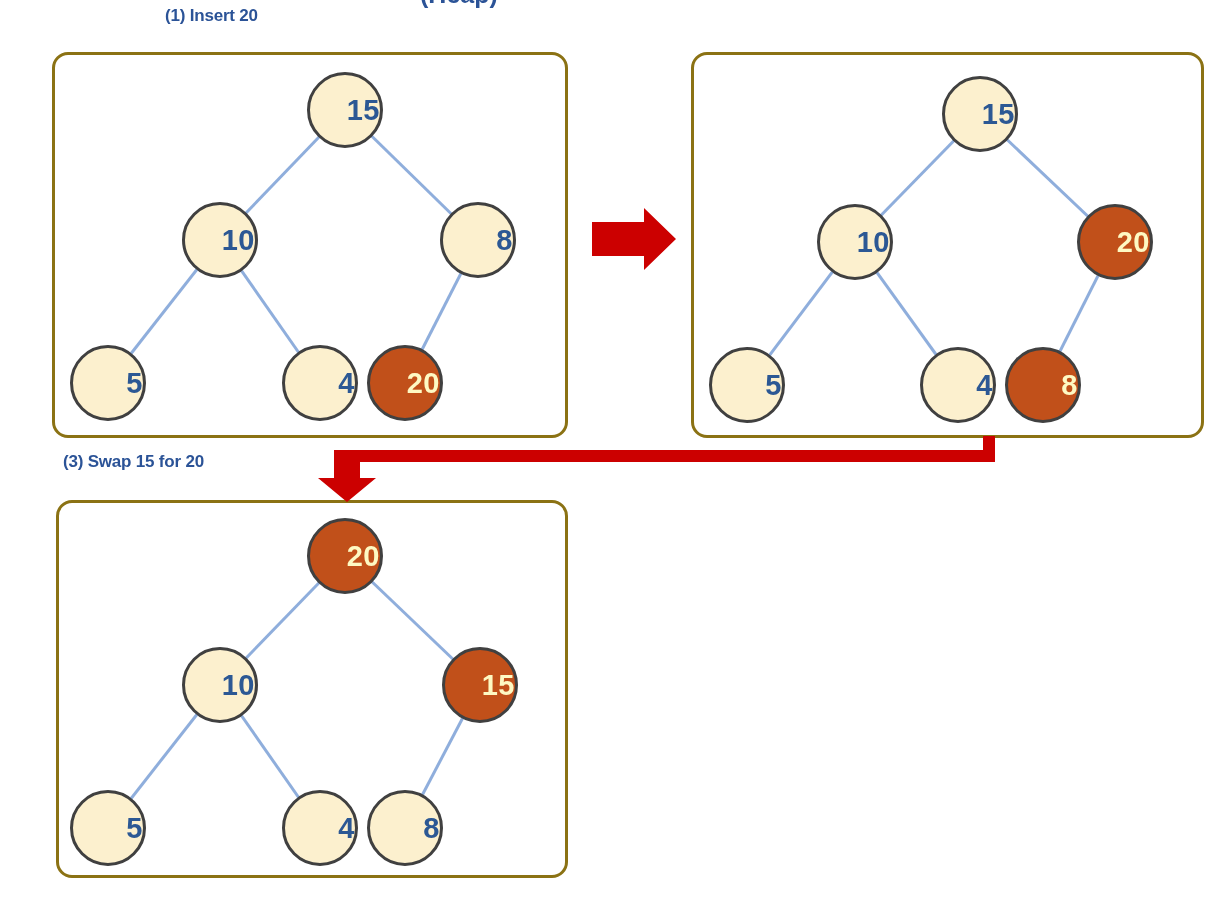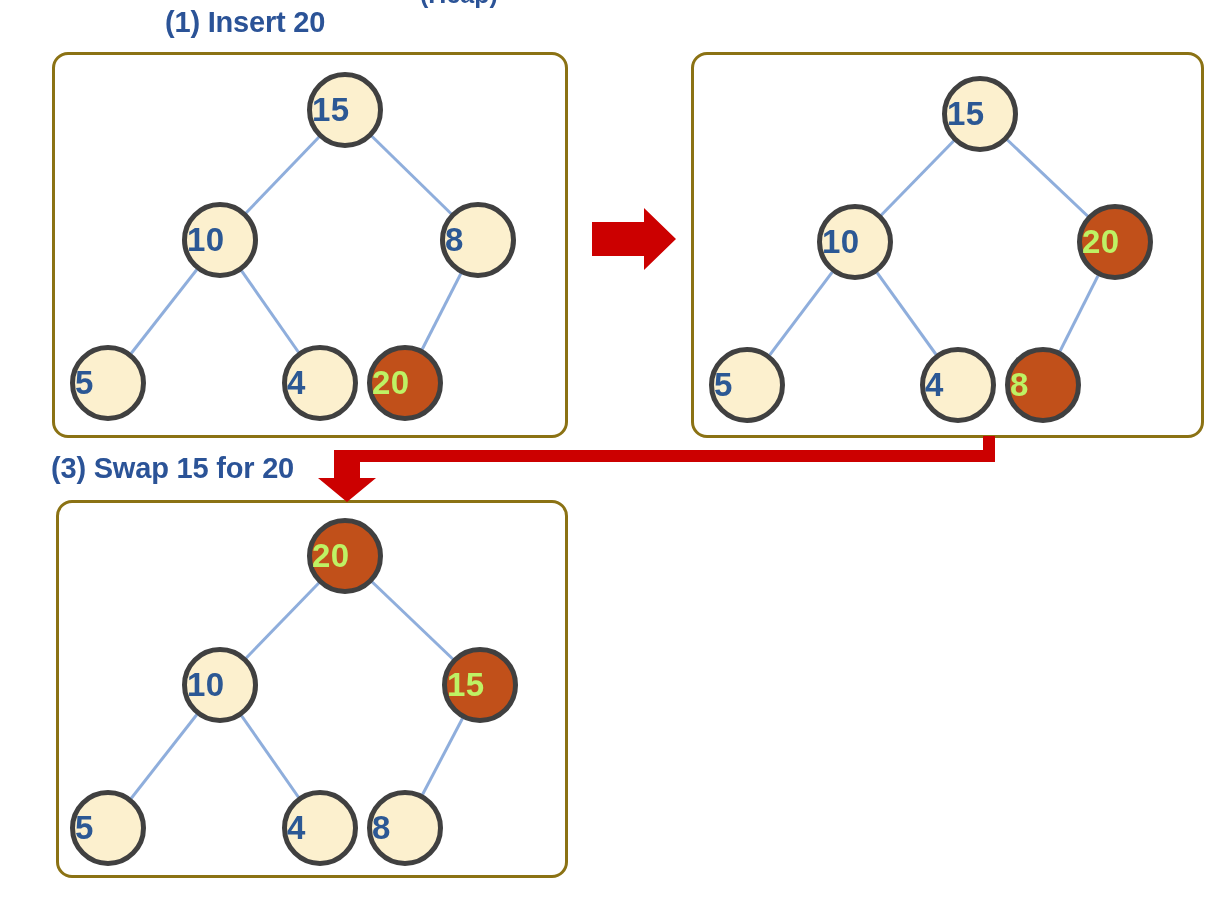--- a/index.html
+++ b/index.html
@@ -22,56 +22,56 @@
   .panel {
     position: absolute;
     box-sizing: border-box;
     border: 3px solid #8B7214;
     border-radius: 16px;
     background: #ffffff;
   }
   .panel-title {
     position: absolute;
     color: #2B5397;
-    font-size: 29px;
+    font-size: 17px;
     font-weight: bold;
     white-space: nowrap;
     letter-spacing: -0.2px;
   }
 
   
   .tree-svg {
     position: absolute;
     left: 0;
     top: 0;
     overflow: visible;
   }
 
   
   .node {
     position: absolute;
     box-sizing: border-box;
     width: 76px;
     height: 76px;
     border-radius: 50%;
-    border: 5px solid #404040;
+    border: 3px solid #404040;
     display: flex;
     align-items: center;
-    justify-content: flex-start;
-    font-size: 33px;
+    justify-content: flex-end;
+    font-size: 29px;
     font-weight: bold;
     letter-spacing: 0.5px;
   }
   .node.normal {
     background: #FCF0CE;
     color: #2C5894;
   }
   .node.highlight {
     background: #C1501A;
-    color: #bef264;
+    color: #fef9c3;
   }
 
   
   .arrow-layer {
     position: absolute;
     left: 0;
     top: 0;
     width: 1232px;
     height: 908px;
     pointer-events: none;
@@ -141,21 +141,21 @@
   <div class="node normal" style="left:709px;top:347px;">
       <span>5</span>
     </div>
   <div class="node normal" style="left:920px;top:347px;">
       <span>4</span>
     </div>
   <div class="node highlight" style="left:1005px;top:347px;">
       <span>8</span>
     </div>
 
-  <div class="panel-title" style="left:51px;top:452px;">(3) Swap 15 for 20</div>
+  <div class="panel-title" style="left:63px;top:452px;">(3) Swap 15 for 20</div>
   <div class="panel" style="left:56px;top:500px;width:512px;height:378px;"></div>
 
   <svg class="tree-svg" width="1232" height="908" viewBox="0 0 1232 908">
     <g stroke="#8FAEDC" stroke-width="3" fill="none">
       <line x1="345" y1="556" x2="220" y2="685"></line>
       <line x1="345" y1="556" x2="480" y2="685"></line>
       <line x1="220" y1="685" x2="108" y2="828"></line>
       <line x1="220" y1="685" x2="320" y2="828"></line>
       <line x1="480" y1="685" x2="405" y2="828"></line>
     </g>

